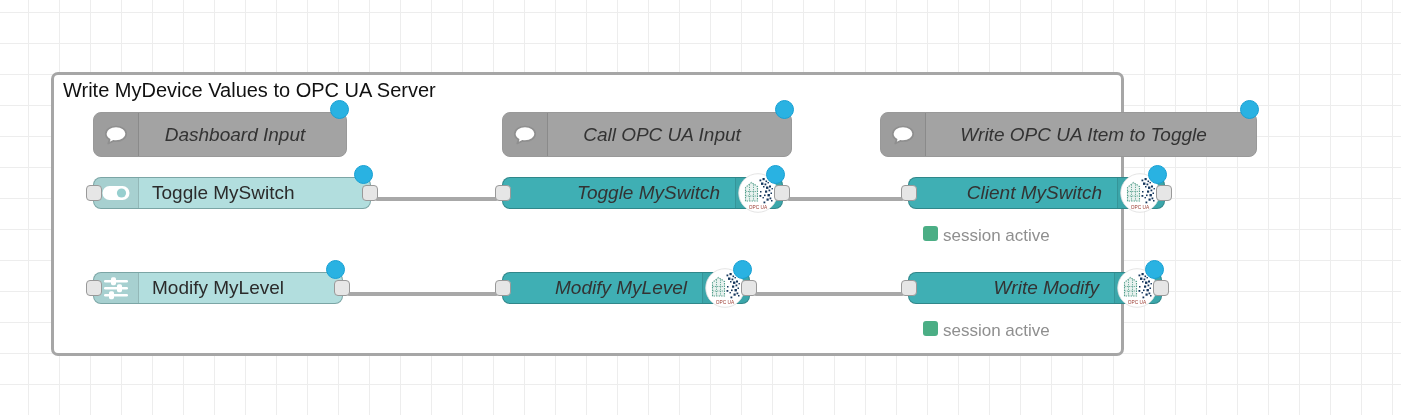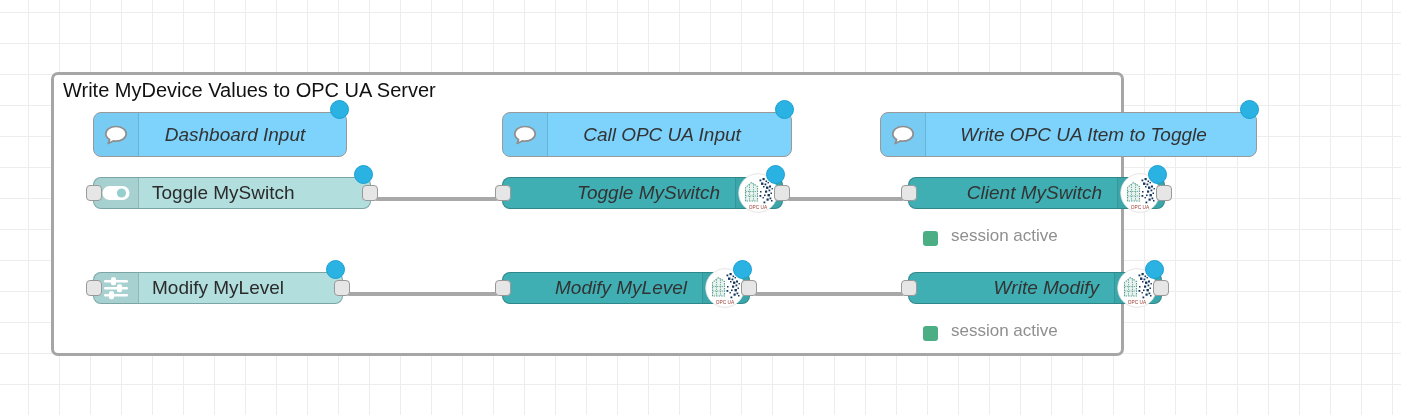--- a/index.html
+++ b/index.html
@@ -23,21 +23,21 @@
   }
   .wire{
     position:absolute;height:4px;background:var(--wire,#a8a8a8);border-radius:2px;z-index:1;
   }
   .node{
     position:absolute;height:32px;border-radius:8px;box-sizing:border-box;z-index:2;
     border:1.5px solid rgba(20,60,60,0.35);
   }
   .node.ui{ background:var(--ui-node-bg,#b2dede); }
   .node.opcua{ background:var(--opcua-node-bg,#3fafb4); }
-  .node.comment{ background:#7dd3fc; border:1.7px solid #999; }
+  .node.comment{ background:#a3a3a3; border:1.7px solid #999; }
   .icon-region{
     position:absolute;top:0;bottom:0;display:flex;align-items:center;justify-content:center;
   }
   .icon-region.left{
     left:0;width:44px;background:rgba(0,0,0,0.06);
     border-right:1px solid rgba(0,0,0,0.12);border-radius:7px 0 0 7px;
   }
   .icon-region.right{
     right:0;width:46px;background:rgba(0,0,0,0.05);
     border-left:1px solid rgba(0,0,0,0.10);border-radius:0 7px 7px 0;
@@ -58,21 +58,21 @@
     background:var(--port-fill,#e6e6e6);border:1.7px solid var(--port-border,#999);
     top:50%;transform:translateY(-50%);z-index:3;
   }
   .port-in{ left:-8px; }
   .port-out{ right:-8px; }
   .changed-dot{
     position:absolute;right:-3px;top:-13px;width:19px;height:19px;border-radius:50%;
     background:var(--changed-dot,#29b2e2);border:1px solid #17a0d4;box-sizing:border-box;z-index:4;
   }
   .status{
-    position:absolute;display:flex;align-items:flex-end;gap:13px;z-index:2;
+    position:absolute;display:flex;align-items:flex-start;gap:5px;z-index:2;
   }
   .status-dot{
     width:15px;height:15px;border-radius:3px;background:var(--status-green,#4bae85);
     display:inline-block;
   }
   .status-text{ font-size:17px;color:var(--status-text,#8f8f8f);white-space:nowrap; }
 </style>
 </head>
 <body>
 

